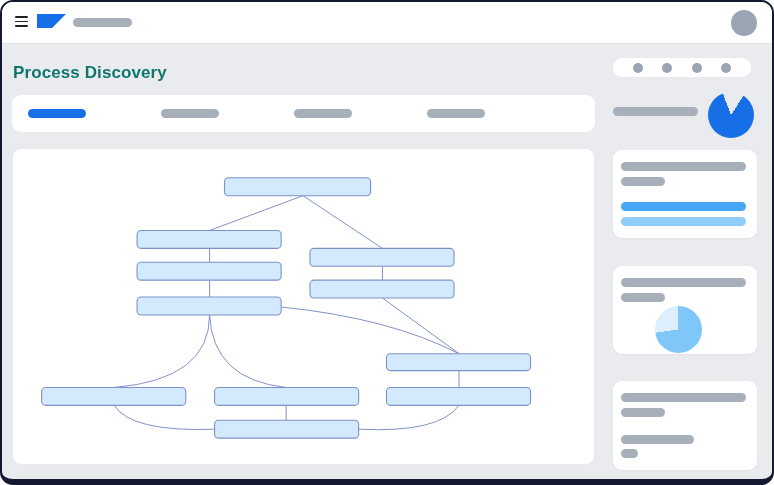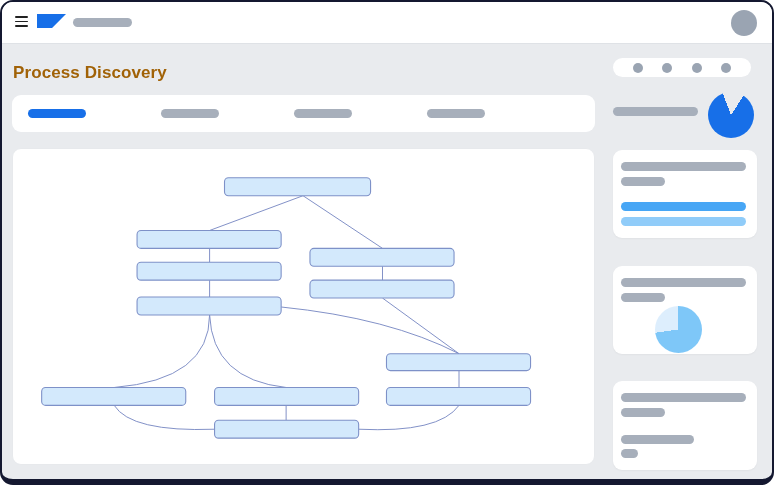--- a/index.html
+++ b/index.html
@@ -10,21 +10,21 @@
   }
   
   .topbar{position:absolute;left:0;top:0;width:100%;height:41px;background:#fff;border-bottom:1px solid #dfe2e6;}
   .hamburger{position:absolute;left:13px;top:14px;width:13px;height:11px;display:flex;flex-direction:column;justify-content:space-between;cursor:pointer;}
   .hamburger span{display:block;height:1.8px;background:#222;border-radius:1px;}
   .logo{position:absolute;left:35px;top:12px;width:29px;height:14px;background:var(--accent);
     -webkit-clip-path:polygon(0 0,100% 0,52% 100%,0 100%);clip-path:polygon(0 0,100% 0,52% 100%,0 100%);}
   .logo-pill{position:absolute;left:71px;top:16px;width:59px;height:9px;background:var(--gray-bar);border-radius:5px;}
   .avatar{position:absolute;right:15px;top:8px;width:26px;height:26px;border-radius:50%;background:var(--avatar);}
   
-  .page-title{position:absolute;left:11px;top:61px;font-size:17px;font-weight:700;color:#a16207;letter-spacing:.1px;}
+  .page-title{position:absolute;left:11px;top:61px;font-size:17px;font-weight:700;color:#0f766e;letter-spacing:.1px;}
   .dots-pill{position:absolute;left:611px;top:56px;width:138px;height:19px;background:#fff;border-radius:10px;
     display:flex;align-items:center;justify-content:space-between;padding:0 20px;box-sizing:border-box;}
   .dots-pill .dot{width:10px;height:10px;border-radius:50%;background:var(--avatar);}
   
   .toolbar{position:absolute;left:10px;top:93px;width:583px;height:37px;background:#fff;border-radius:9px;}
   .toolbar .pill{position:absolute;top:14px;width:58px;height:9px;border-radius:5px;background:var(--gray-bar);cursor:pointer;}
   .toolbar .pill.active{background:var(--accent);}
   .side-bar-strip{position:absolute;left:611px;top:105px;width:85px;height:9px;border-radius:5px;background:var(--gray-bar);}
   .pacman{position:absolute;left:706px;top:90px;width:46px;height:46px;border-radius:50%;
     background:conic-gradient(from 33deg, var(--accent) 0deg 306deg, transparent 306deg 360deg);}

